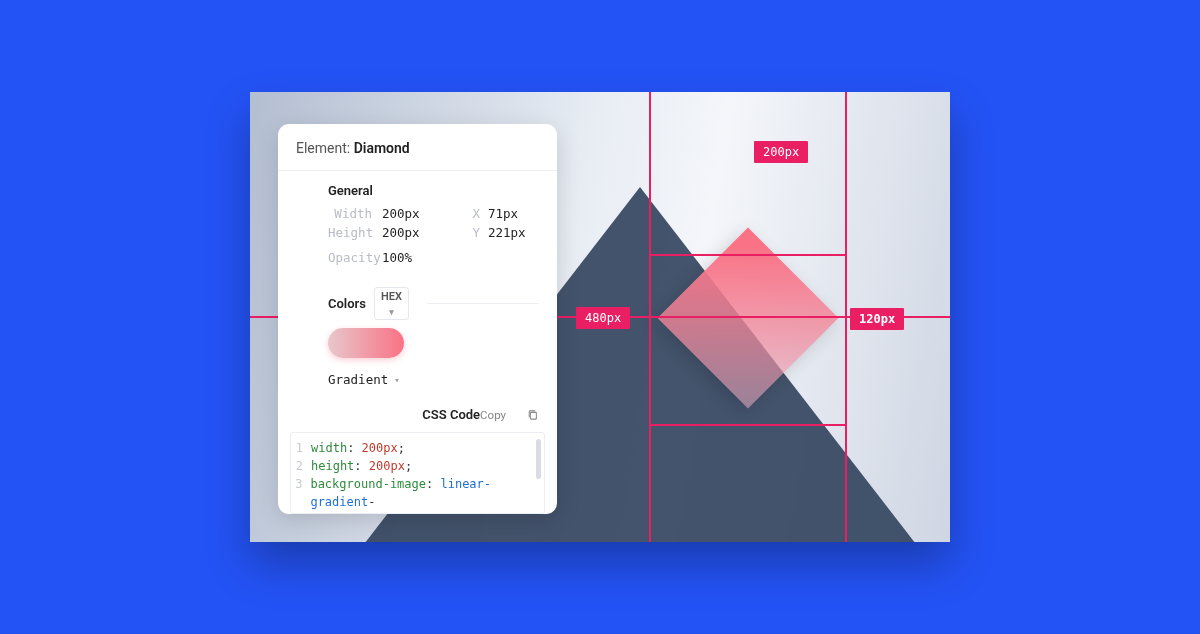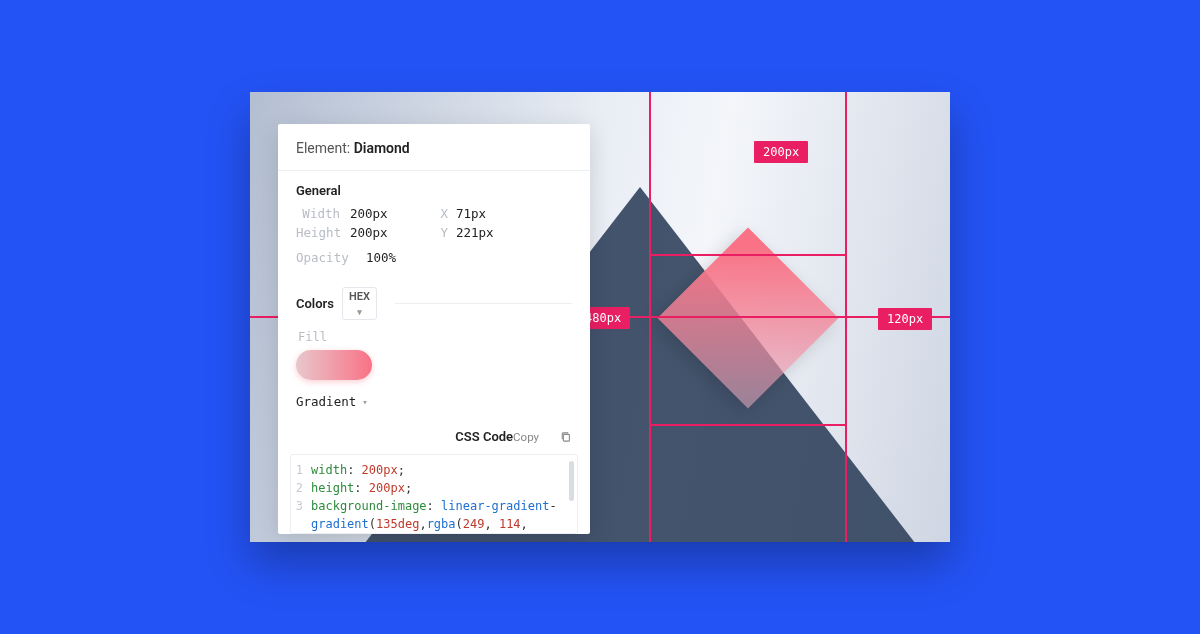--- a/index.html
+++ b/index.html
@@ -14,34 +14,34 @@
   .selbox{position:absolute;left:399px;top:162px;width:198px;height:172px;border:2px solid #e91e63;}
   
   .gl{position:absolute;background:#e91e63;}
   .gl.v1{width:2px;height:100%;left:399px;top:0;}
   .gl.v2{width:2px;height:100%;left:595px;top:0;}
   .gl.h1{height:2px;width:100%;left:0;top:224px;}
   
   .tag{position:absolute;background:#e91e63;color:#fff;font-family:"Menlo","Consolas",monospace;font-size:12px;padding:4px 9px;border-radius:1px;white-space:nowrap;}
   .tag.t-top{left:504px;top:49px;}
   .tag.t-left{left:326px;top:215px;}
-  .tag.t-right{left:628px;top:216px;}
+  .tag.t-right{left:600px;top:216px;font-weight:bold;}
   
-  .panel{position:absolute;left:28px;top:32px;width:312px;background:#fff;border-radius:2px;box-shadow:0 6px 24px rgba(0,0,0,.14);font-size:13px;color:#222;}
+  .panel{position:absolute;left:28px;top:32px;width:279px;background:#fff;border-radius:11px;box-shadow:0 6px 24px rgba(0,0,0,.14);font-size:13px;color:#222;}
   .panel-hdr{padding:16px 18px 14px 18px;border-bottom:1px solid #eceef2;font-size:14px;}
   .panel-hdr .lbl{color:#555;}
   .panel-hdr .val{font-weight:600;}
-  .section{padding:12px 18px 6px 18px;}
+  .section{padding:12px 18px 6px 18px;margin-left:32px;}
   .sec-title{font-size:13px;font-weight:600;color:#222;margin-bottom:8px;display:flex;align-items:center;gap:8px;}
   .sec-row{display:flex;align-items:center;gap:0;margin:4px 0;font-family:"Menlo","Consolas",monospace;font-size:12.5px;}
   .dim-l{width:54px;text-align:right;color:#b7bcc5;padding-right:10px;}
   .dim-v{width:58px;color:#222;}
   .xy-l{width:18px;text-align:right;color:#b7bcc5;padding-right:8px; margin-left:30px;}
   .xy-v{color:#222;text-align:right;}
-  .op-row{margin-top:10px;margin-bottom:4px;gap:16px;}
+  .op-row{margin-top:10px;margin-bottom:4px;}
   .colors-title{display:flex;align-items:center;gap:8px;}
   .hex-sel{border:1px solid #e4e7ec;border-radius:3px;padding:2px 6px;font-size:11px;color:#555;display:inline-flex;align-items:center;gap:4px;cursor:pointer;font-family:inherit;flex-direction:column;}
   .chev{font-size:9px;color:#999;}
   .hr-line{height:1px;background:#eceef2;flex:1;margin-left:10px;}
   .fill-lbl{color:#b7bcc5;font-size:12px;margin:10px 0 6px 2px;font-family:"Menlo","Consolas",monospace;}
   .swatch{width:76px;height:30px;border-radius:16px;background:linear-gradient(90deg,#e8c7cc 0%,#f97285 100%);box-shadow:0 2px 6px rgba(249,114,133,.35);}
   .grad-sel{margin-top:14px;display:inline-flex;align-items:center;gap:6px;font-family:"Menlo","Consolas",monospace;font-size:12.5px;color:#222;cursor:pointer;}
   .css-hdr{display:flex;align-items:center;justify-content:flex-end;padding:14px 18px 6px 18px;}
   .css-hdr .ttl{font-size:13px;font-weight:600;}
   .copy{display:inline-flex;align-items:center;gap:21px;font-size:11.5px;color:#888;cursor:pointer;}
@@ -97,21 +97,20 @@
 
     <div class="section">
       <div class="sec-title colors-title">
         <span>Colors</span>
         <span class="hex-sel">
           <span>HEX</span>
           <span class="chev">▾</span>
         </span>
         <span class="hr-line"></span>
       </div>
-      <div class="fill-lbl">Fill</div>
       <div class="swatch"></div>
       <div class="grad-sel">
         <span>Gradient</span>
         <span class="chev">▾</span>
       </div>
     </div>
 
     <div class="css-hdr">
       <span class="ttl">CSS Code</span>
       <span class="copy">

